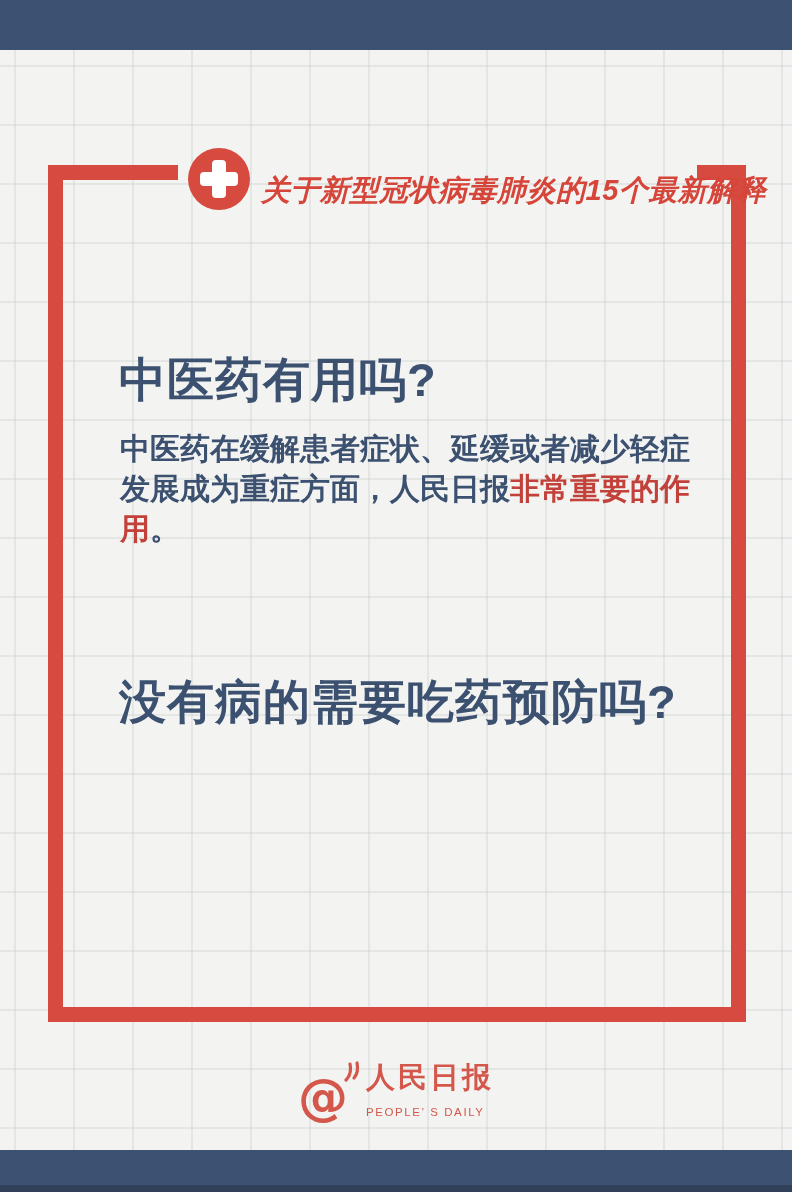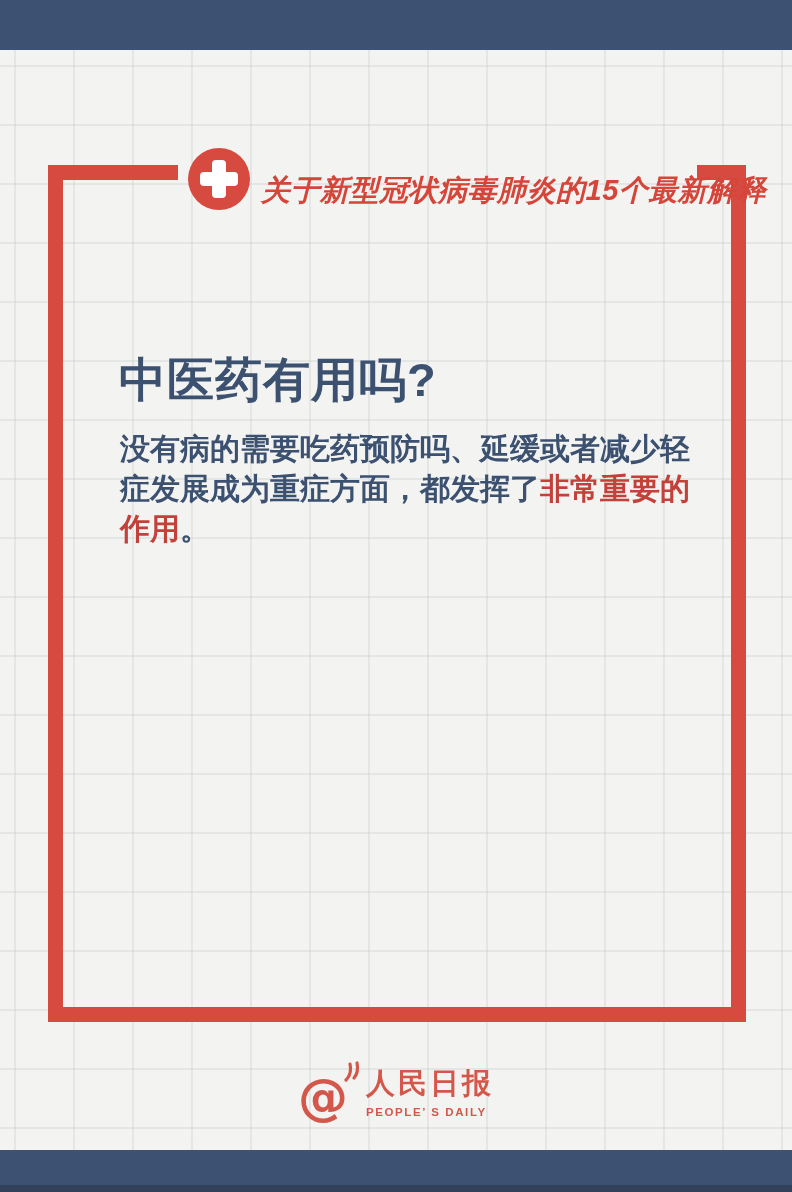--- a/index.html
+++ b/index.html
@@ -76,22 +76,22 @@
     font-size:50px; font-weight:bold; color:#d4574b;
     font-family:"DejaVu Sans",sans-serif;
   }
   .waves { position:absolute; right:-2px; top:-2px; }
   .logo-text { display:flex; flex-direction:column; align-items:flex-start; padding-bottom:2px; }
   .logo-cn {
     font-size:29px; font-weight:bold; letter-spacing:3px;
     color:#d4574b; line-height:1.05; white-space:nowrap;
   }
   .logo-en {
-    font-size:11.5px; font-weight:bold; letter-spacing:1.6px;
-    color:#d4574b; white-space:nowrap; margin-top:8px;
+    font-size:11.5px; font-weight:normal; letter-spacing:1.6px;
+    color:#d4574b; white-space:nowrap; margin-top:14px;
   }
 </style>
 </head>
 <body>
 
 <div class="poster">
 
   <div class="bar top"></div>
 
   <div class="fr topL"></div>
@@ -101,22 +101,23 @@
   <div class="fr bottom"></div>
 
   <div class="badge">
     <span class="cv"></span>
     <span class="ch"></span>
   </div>
   <div class="header-title">关于新型冠状病毒肺炎的15个最新解释</div>
 
   <div class="q-heading h1">中医药有用吗?</div>
 
-  <p class="q-body p1"><span>没有病的需要吃药预防吗、延缓或者减少轻症发展成为重症方面，都发挥了</span><span class="em">非常重要的作用</span><span>。</span></p>
+  <p class="q-body p1"><span>中医药在缓解患者症状、延缓或者减少轻症发展成为重症方面，人民日报</span><span class="em">非常重要的作用</span><span>。</span></p>
 
+  <div class="q-heading h2">没有病的需要吃药预防吗?</div>
 
 
   <div class="logo">
     <div class="at-wrap">
       <span class="at-glyph">@</span>
       <svg class="waves" width="20" height="22" viewBox="0 0 20 22">
         <path d="M4 20 Q10 14 8 4" stroke="#d4574b" stroke-width="3.2" fill="none" stroke-linecap="round"></path>
         <path d="M12 18 Q17 12 15 3" stroke="#d4574b" stroke-width="3.2" fill="none" stroke-linecap="round"></path>
       </svg>
     </div>

